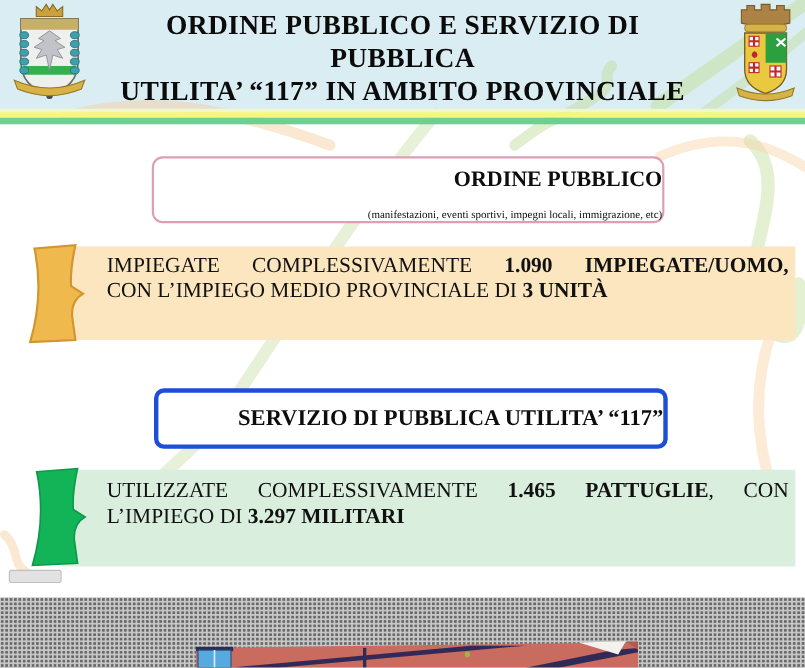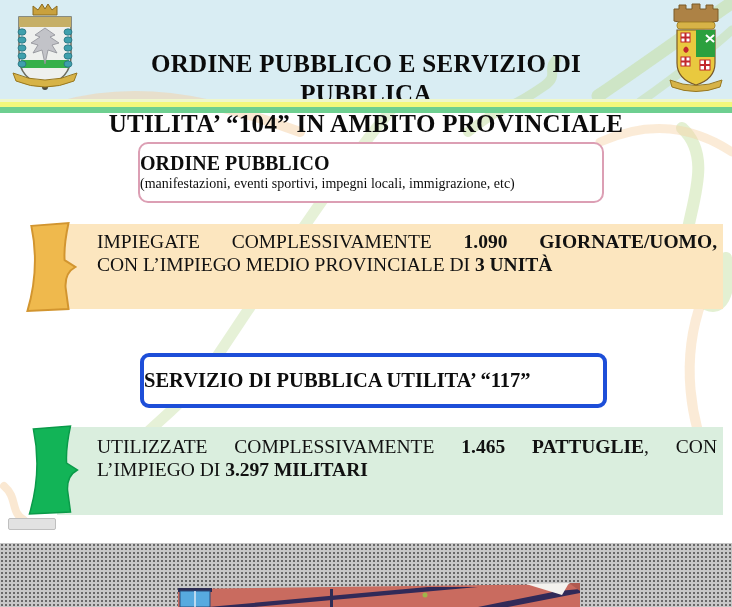--- a/index.html
+++ b/index.html
@@ -6,34 +6,34 @@
   #slide{
     position:relative;width:732px;height:607px;overflow:hidden;background:#ffffff;
     font-family:"Liberation Serif","DejaVu Serif",serif;color:#0d0d0d;margin:0 auto;
   }
   .abs{position:absolute;}
   
   .header-bg{left:0;top:0;width:732px;height:99px;background:#d9edf3;z-index:0;}
   .watermark{left:0;top:0;width:732px;height:607px;z-index:1;pointer-events:none;}
   .layer{left:0;top:0;width:732px;height:607px;z-index:2;}
   .title-block{position:absolute;left:88px;top:9px;width:556px;text-align:center;
-    font-weight:bold;font-size:25px;line-height:30px;letter-spacing:.3px;color:#0b0b0b;margin-top:40px;}
+    font-weight:bold;font-size:25px;line-height:30px;letter-spacing:.3px;color:#0b0b0b;}
   .crest{position:absolute;}
   .crest-left{left:4px;top:2px;}
   .crest-right{left:664px;top:2px;}
   
   .stripe{position:absolute;left:0;width:732px;}
   .stripe-pale{top:99px;height:3px;background:#eff7cb;}
   .stripe-yellow{top:102px;height:5px;background:#f3f87b;}
   .stripe-green{top:107px;height:6px;background:#6ecf90;}
   
-  .label-box{position:absolute;background:#ffffff;border-radius:10px;text-align:left;}
+  .label-box{position:absolute;background:#ffffff;border-radius:10px;text-align:right;}
   .box-ordine{left:138px;top:142px;width:462px;height:57px;border:2px solid #dc9fb4;}
   .box-ordine .box-title{margin-top:7px;font-weight:bold;font-size:20px;line-height:24px;}
-  .box-ordine .box-subtitle{font-size:14px;line-height:18px;}
+  .box-ordine .box-subtitle{font-size:10px;line-height:18px;margin-top:12px;}
   .box-servizio{left:140px;top:353px;width:459px;height:47px;border:4px solid #1d4ed8;border-radius:9px;}
   .box-servizio .box-title{margin-top:12px;font-weight:bold;font-size:20.5px;}
   
   .band{position:absolute;left:57px;width:666px;}
   .band-orange{top:224px;height:85px;background:#fce6bf;}
   .band-green{top:427px;height:88px;background:#daeede;}
   .band-text{position:absolute;left:40px;top:0;width:620px;font-size:19.5px;line-height:23px;color:#111;}
   .band-orange .band-text{top:6px;}
   .band-green .band-text{top:8px;font-family:Liberation Serif, serif;}
   .jline{text-align:justify;text-align-last:justify;}
@@ -103,35 +103,35 @@
       <path d="M20,46 q2,-3 4,0 q2,3 -2,5 q-4,-2 -2,-5 Z" fill="#c1272d"></path>
       <rect x="17" y="55" width="9" height="9" fill="#ffffff" stroke="#c1272d"></rect>
       <path d="M21.5,55 V64 M17,59.5 H26" stroke="#c1272d" stroke-width="2"></path>
       <rect x="36" y="58" width="10" height="10" fill="#ffffff" stroke="#c1272d"></rect>
       <path d="M41,58 V68 M36,63 H46" stroke="#c1272d" stroke-width="2"></path>
       <path d="M6,78 Q32,89 58,78 L56,85 Q32,94 8,85 Z" fill="#d7b347" stroke="#97771f" stroke-width="1"></path>
     </svg>
 
     <div class="title-block">
       <div>ORDINE PUBBLICO E SERVIZIO DI PUBBLICA</div>
-      <div>UTILITA’ “104” IN AMBITO PROVINCIALE</div>
+      <div>UTILITA’ “117” IN AMBITO PROVINCIALE</div>
     </div>
 
     <div class="stripe stripe-pale"></div>
     <div class="stripe stripe-yellow"></div>
     <div class="stripe stripe-green"></div>
 
     <div class="label-box box-ordine">
       <div class="box-title">ORDINE PUBBLICO</div>
       <div class="box-subtitle">(manifestazioni, eventi sportivi, impegni locali, immigrazione, etc)</div>
     </div>
 
     <div class="band band-orange">
       <div class="band-text">
-        <div class="jline"><span>IMPIEGATE COMPLESSIVAMENTE </span><span class="b">1.090</span><span> </span><span class="b">GIORNATE/UOMO,</span></div>
+        <div class="jline"><span>IMPIEGATE COMPLESSIVAMENTE </span><span class="b">1.090</span><span> </span><span class="b">IMPIEGATE/UOMO,</span></div>
         <div><span>CON L’IMPIEGO MEDIO PROVINCIALE DI </span><span class="b">3 UNITÀ</span></div>
       </div>
     </div>
     <svg class="ribbon ribbon-orange" viewBox="0 0 66 94">
       <path d="M17,5 L55,2 Q50,25 51,40 L62,47 Q51,53 52,68 L55,90 L13,92 Q26,48 17,5 Z" fill="#efb94d" stroke="#d2952f" stroke-width="2"></path>
     </svg>
 
     <div class="label-box box-servizio">
       <div class="box-title">SERVIZIO DI PUBBLICA UTILITA’ “117”</div>
     </div>

